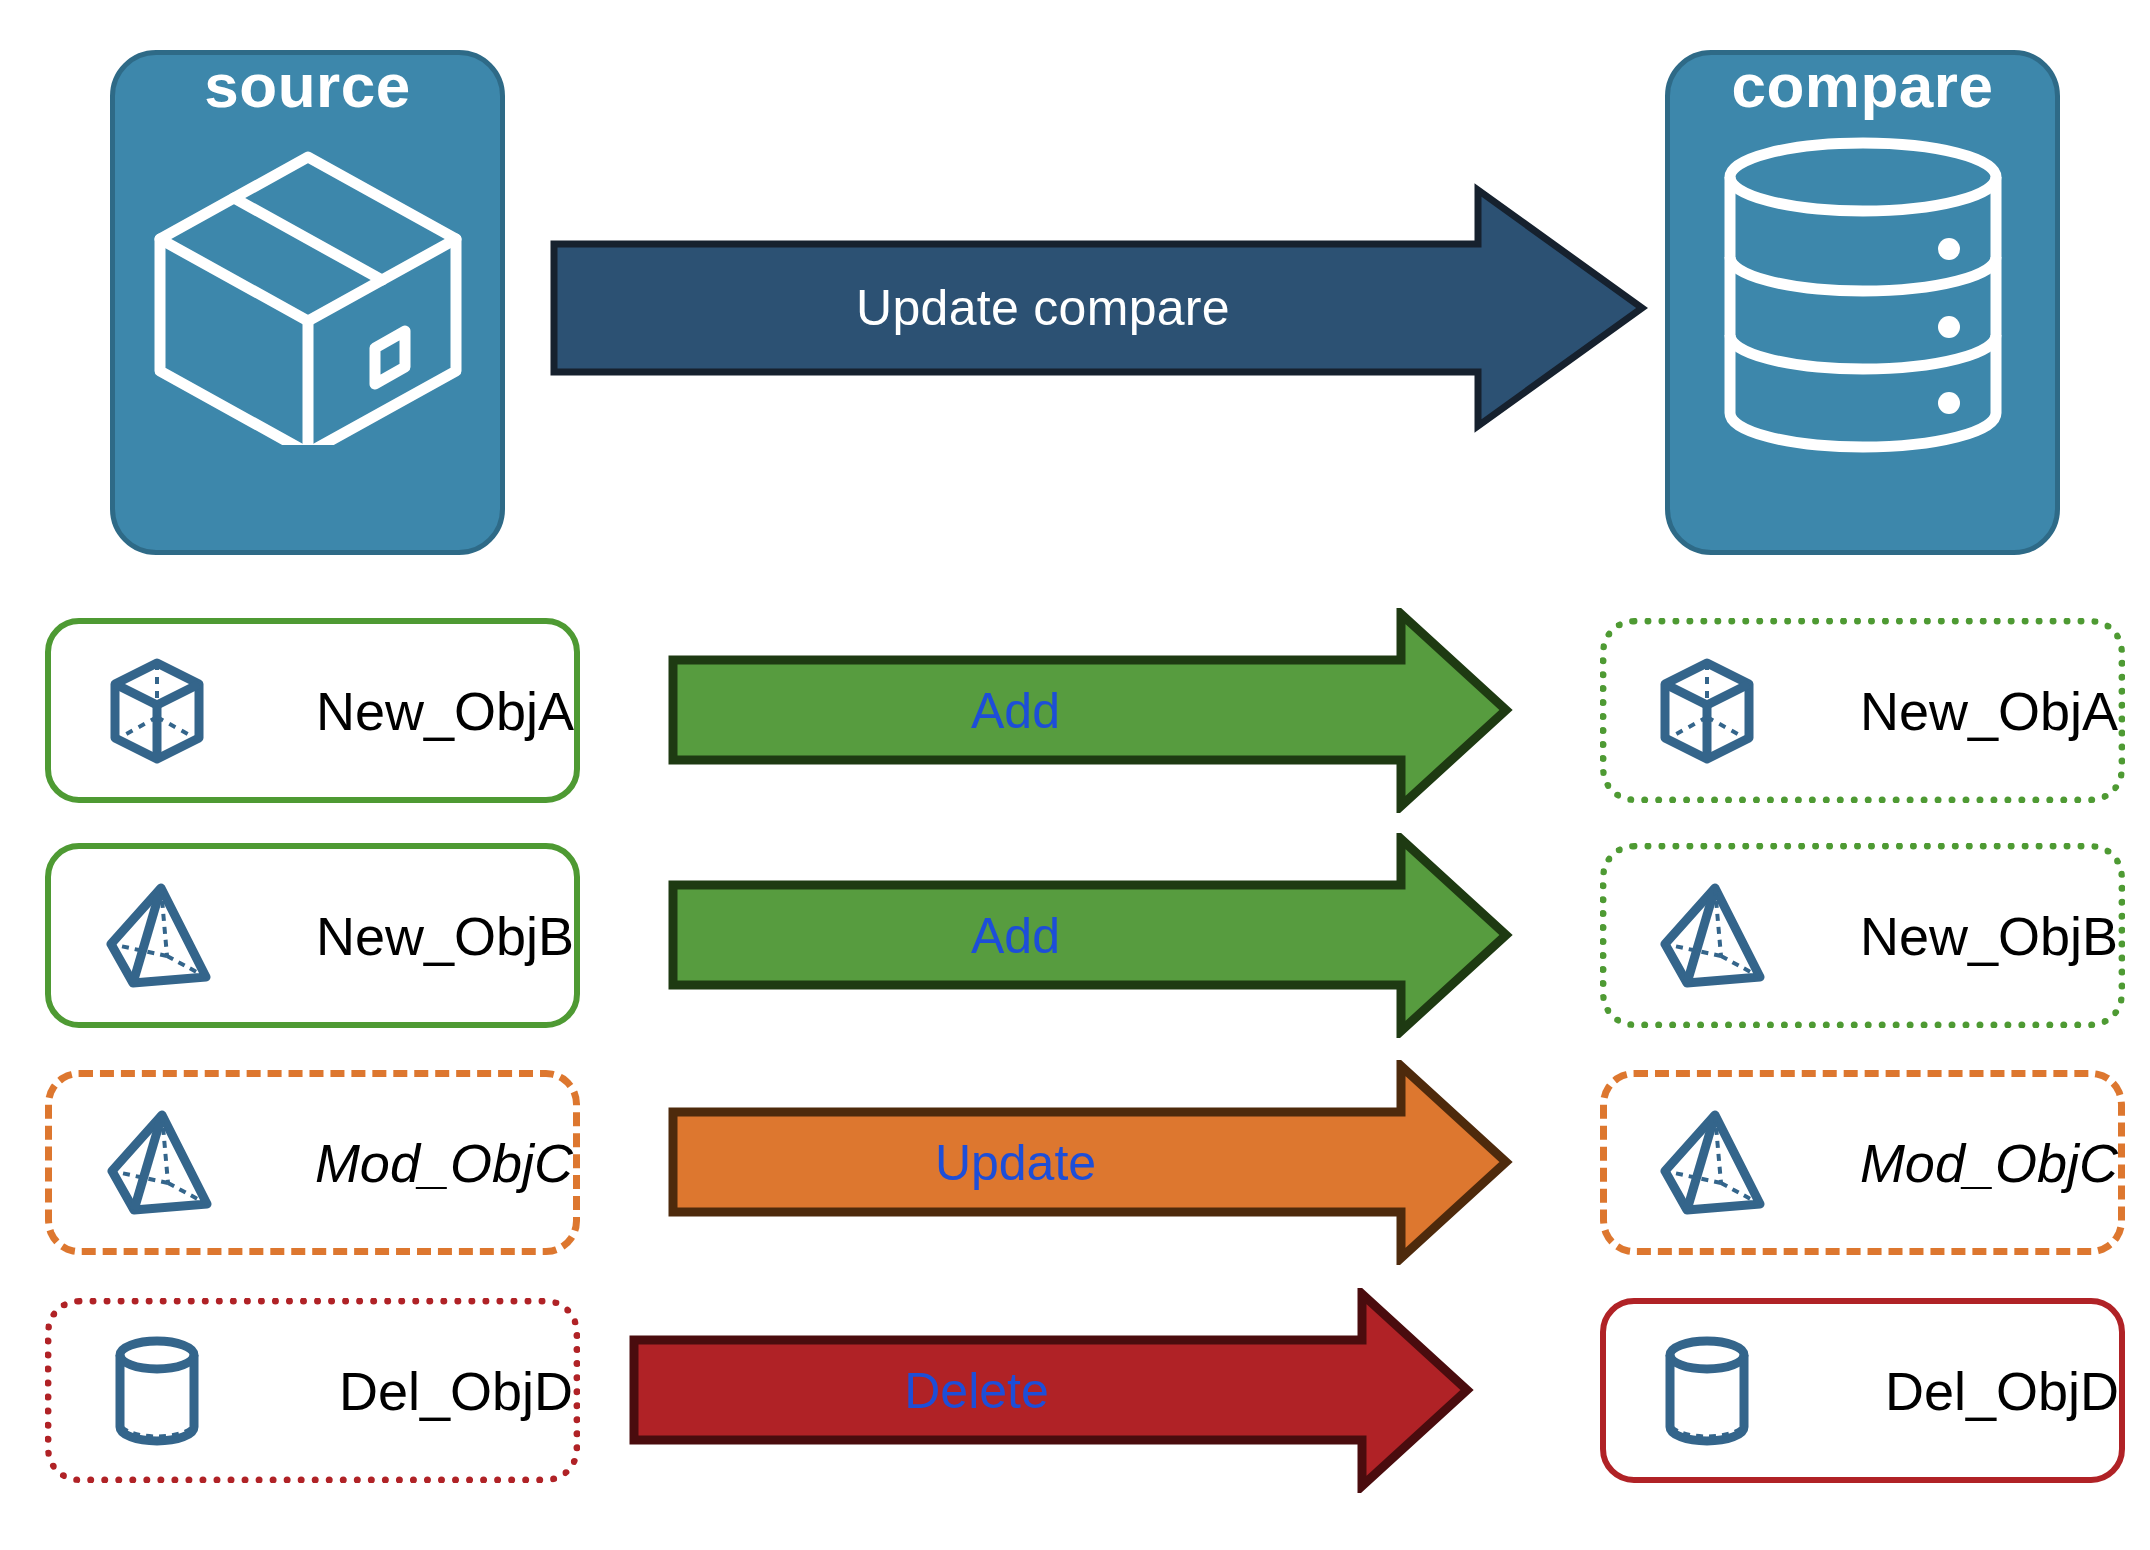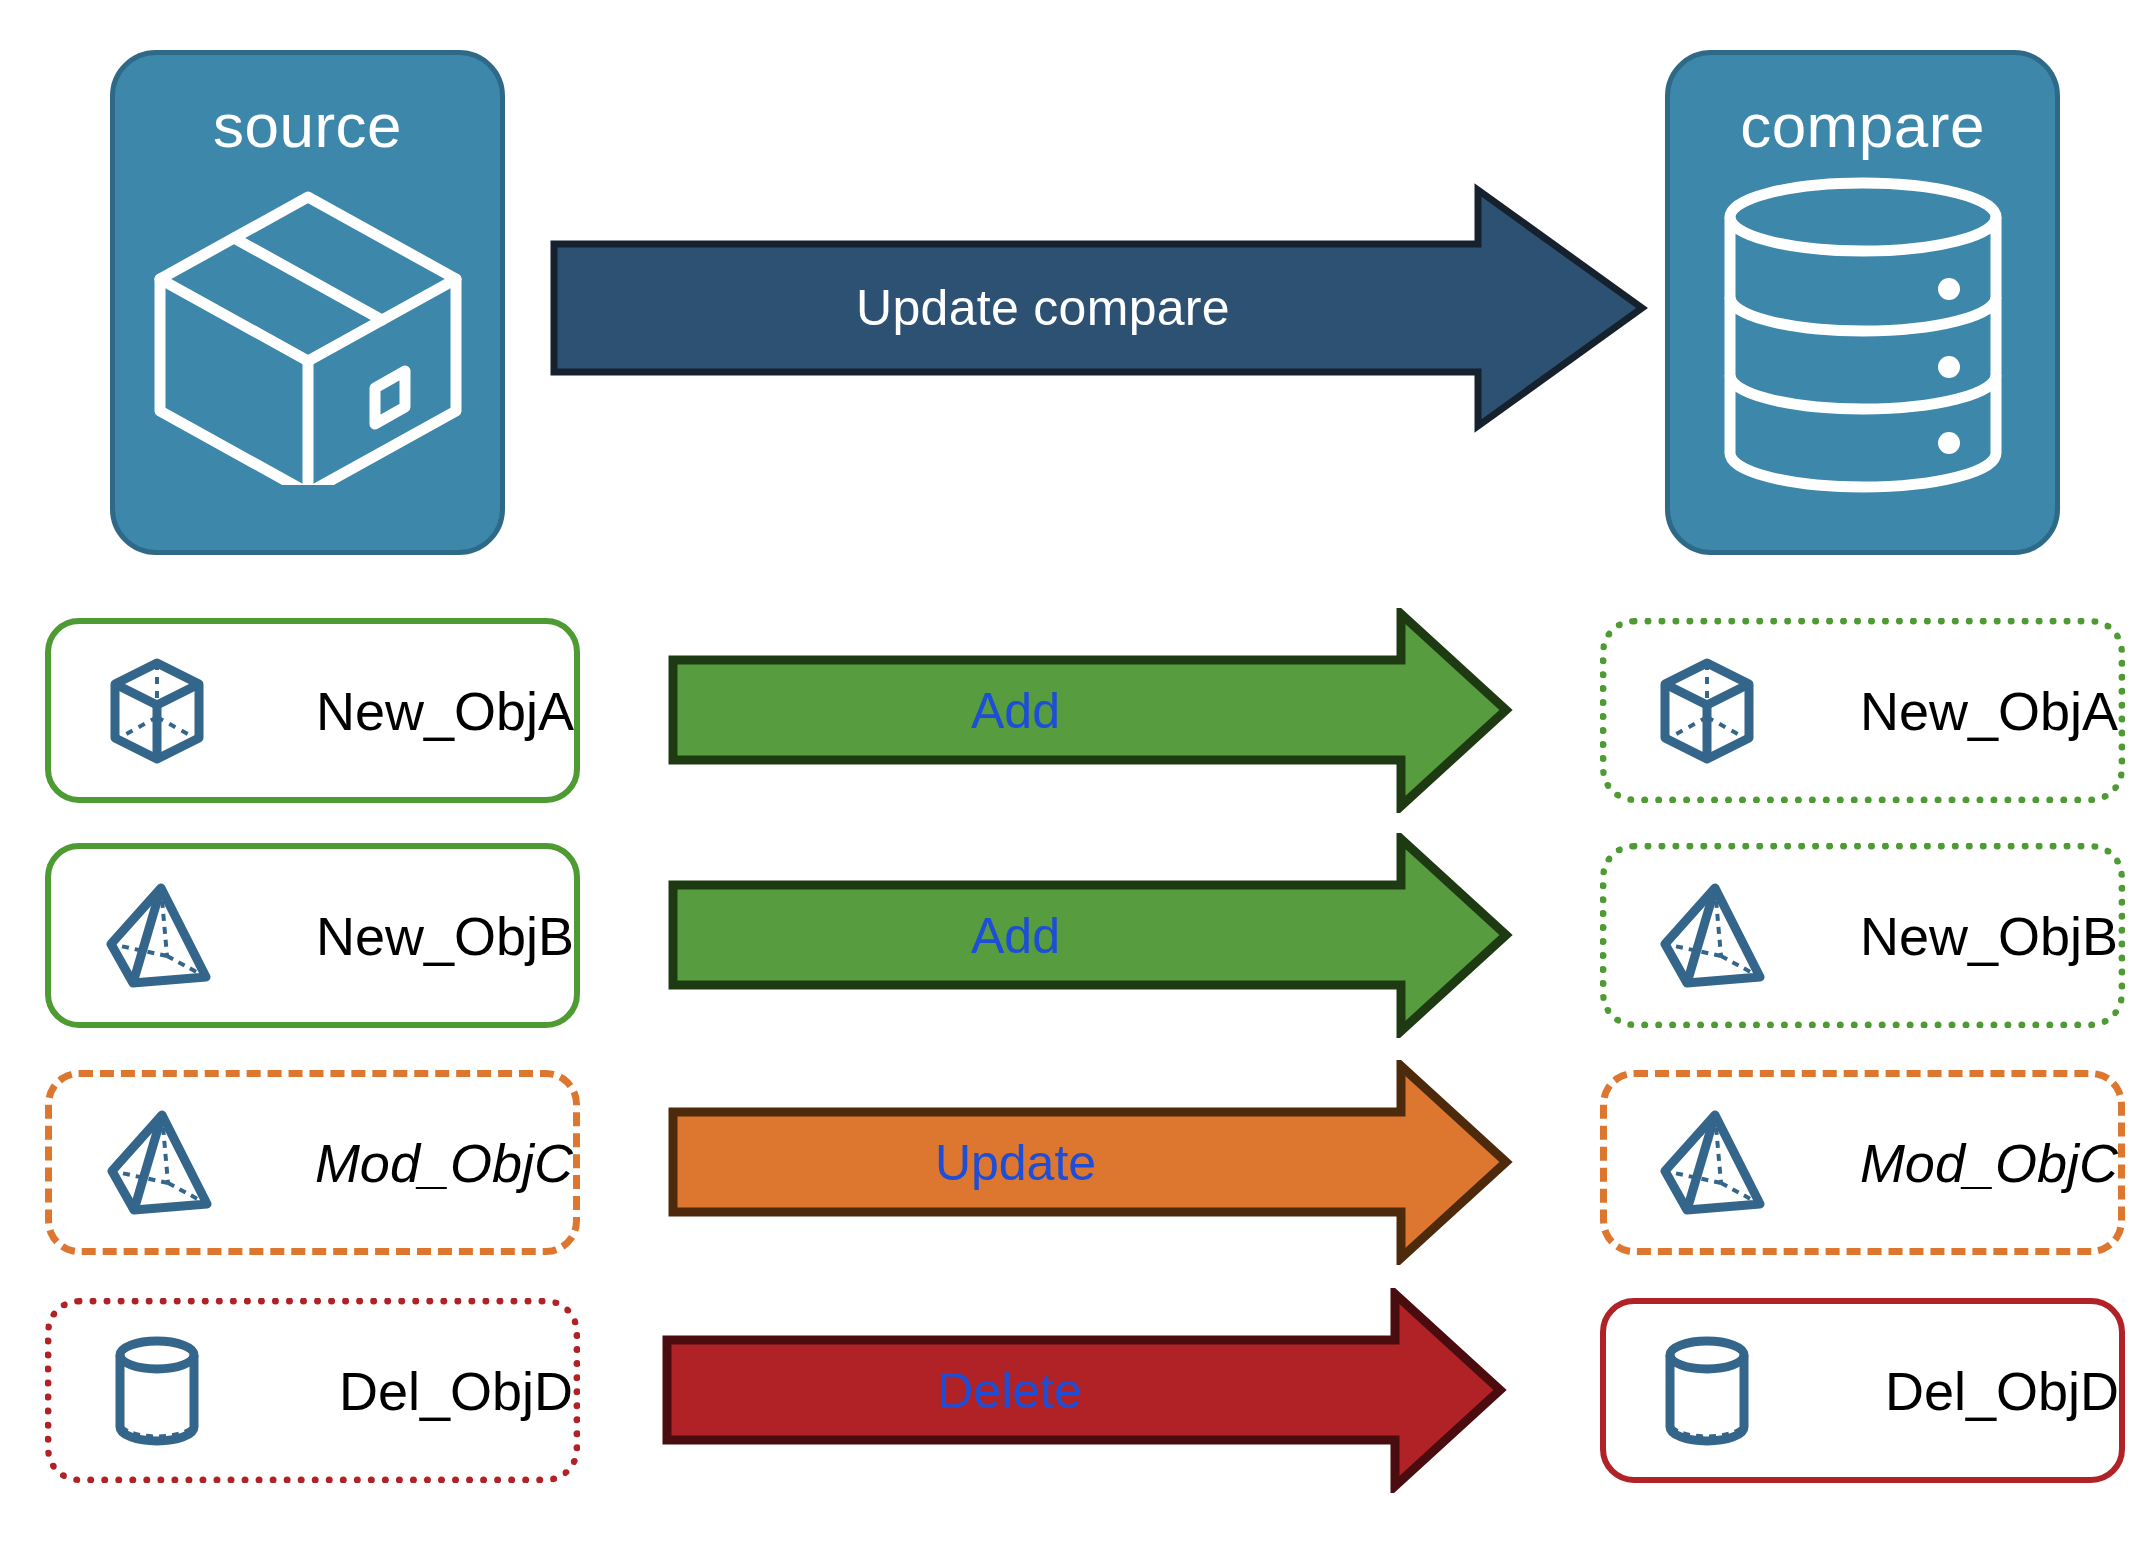--- a/index.html
+++ b/index.html
@@ -4,22 +4,22 @@
 <style>
   html,body{margin:0;padding:0;background:#fff;}
   body{width:2150px;height:1550px;position:relative;overflow:hidden;
        font-family:"Liberation Sans",sans-serif;}
   .stage{position:absolute;left:0;top:0;width:2150px;height:1550px;}
 
   
   .endpoint{position:absolute;border-radius:46px;background:#3D87AB;
             border:5px solid #2E6A87;box-sizing:border-box;
             display:flex;flex-direction:column;align-items:center;}
-  .endpoint .cap{color:#fff;font-size:62px;font-weight:normal;letter-spacing:.5px;
-                 margin-top:40px;line-height:1;}
+  .endpoint .cap{color:#fff;font-size:62px;font-weight:bold;letter-spacing:.5px;
+                 line-height:1;}
   .endpoint .glyph{margin-top:18px;}
 
   
   .bigarrow{position:absolute;}
   .bigarrow .lbl{position:absolute;left:0;top:0;width:100%;height:100%;
                  display:flex;align-items:center;justify-content:center;
                  color:#fff;font-size:50px;letter-spacing:.3px;
                  padding-right:110px;box-sizing:border-box;}
 
   
@@ -215,21 +215,21 @@
         <g fill="none" stroke="#34658B" stroke-width="9" stroke-linejoin="round">
           <ellipse cx="43" cy="20" rx="37" ry="14"></ellipse>
           <path d="M6 20 L6 92 A37 14 0 0 0 80 92 L80 20"></path>
         </g>
         <path d="M8 92 A37 14 0 0 0 78 92" fill="none" stroke="#34658B" stroke-width="4" stroke-dasharray="7 6"></path>
       </svg>
     </span>
     <span class="nm" style="margin-left:52px;">Del_ObjD</span>
   </div>
 
-  <div class="act" style="left:662px;top:1288px;width:845px;height:205px;">
+  <div class="act" style="left:629px;top:1288px;width:845px;height:205px;">
     <svg width="845" height="205" viewBox="0 0 845 205">
       <polygon points="5,52 733,52 733,6 838,102 733,198 733,152 5,152" fill="#B02226" stroke="#4A0C0E" stroke-width="9" stroke-linejoin="miter"></polygon>
     </svg>
     <div class="txt">Delete</div>
   </div>
 
   <div class="chip b-solid-red" style="left:1600px;top:1298px;width:525px;height:185px;">
     <span class="ic" style="margin-left:58px;">
       <svg width="86" height="112" viewBox="0 0 86 112">
         <g fill="none" stroke="#34658B" stroke-width="9" stroke-linejoin="round">

